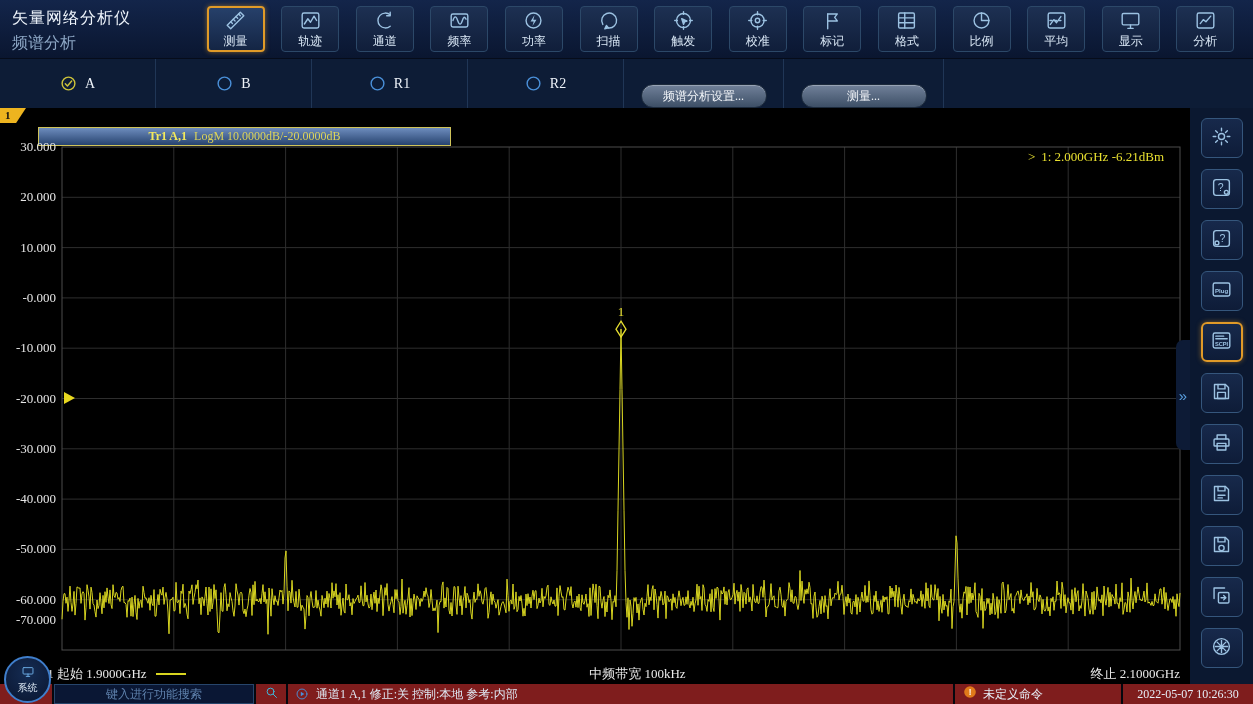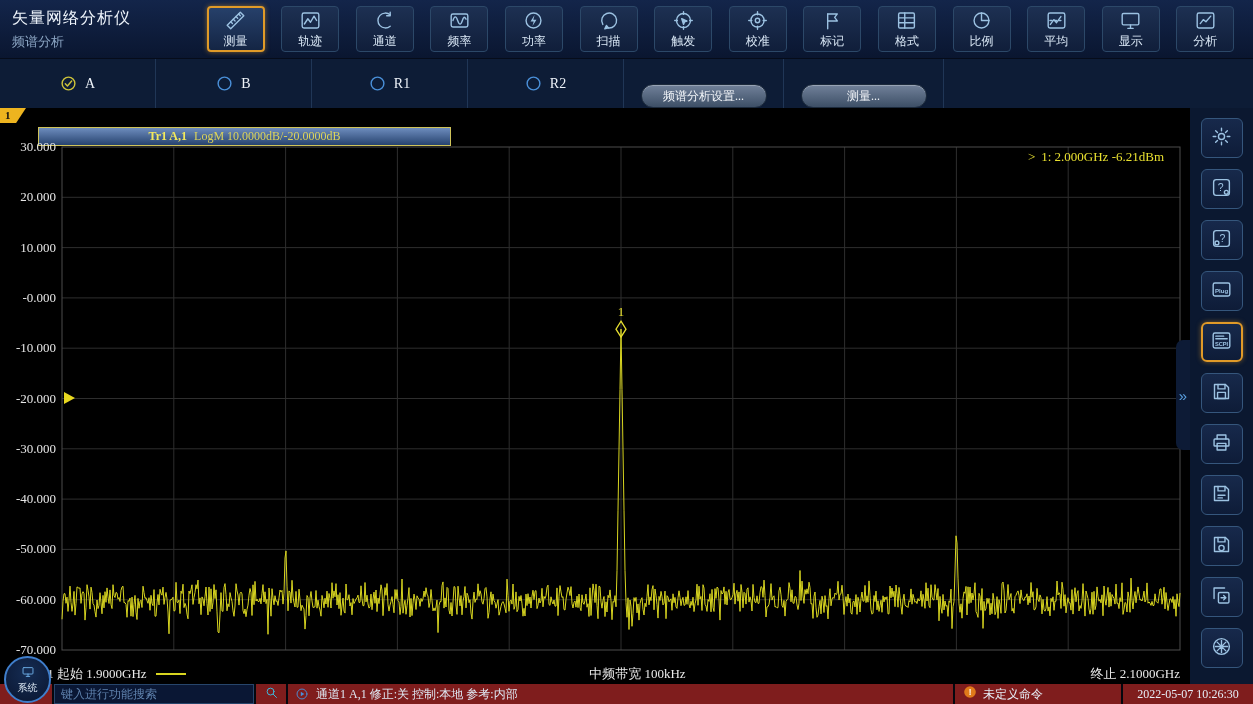--- a/index.html
+++ b/index.html
@@ -7,21 +7,21 @@
   body {
     width:1253px; height:704px; position:relative; overflow:hidden;
     background:#04070e; color:#dce8f4;
     font-family:"Liberation Sans", sans-serif;
   }
   
   .toolbar { position:absolute; top:0; left:0; width:1253px; height:58px;
     background:linear-gradient(180deg,#13254a,#0a1630); display:flex; }
   .title-block { width:188px; padding:8px 0 0 12px; }
   .app-title { font-size:16px; color:#eef4fb; letter-spacing:1px; }
-  .app-subtitle { font-size:13px; color:#8ca6c4; margin-top:4px; }
+  .app-subtitle { font-size:16px; color:#8ca6c4; margin-top:4px; }
   .tb-buttons { flex:1; display:flex; align-items:center; justify-content:space-evenly; padding:0 2px; }
   .tb-btn { width:58px; height:46px; border:1px solid #2c4868; border-radius:4px;
     background:linear-gradient(180deg,#1d3052,#101e3a);
     display:flex; flex-direction:column; align-items:center; justify-content:center; gap:1px; cursor:pointer; }
   .tb-btn.active { border:2px solid #e09a28; background:linear-gradient(180deg,#26406a,#142544);
     box-shadow:0 0 5px rgba(224,154,40,.55); }
   .tb-icon { color:#9cc2e2; height:24px; display:flex; align-items:center; justify-content:center; }
   .tb-label { font-size:12px; color:#d9e7f5; }
   
   .subbar { position:absolute; top:58px; left:0; width:1253px; height:50px;
@@ -74,21 +74,21 @@
     display:flex; align-items:center; justify-content:center; cursor:pointer; flex:0 0 auto; }
   .sb-btn.active { border:2px solid #e09a28; box-shadow:0 0 5px rgba(224,154,40,.5); }
   
   .statusbar { position:absolute; bottom:0; left:0; width:1253px; height:20px;
     background:#04070e; display:flex; gap:2px; align-items:stretch; font-size:12px;
     font-family:"Liberation Serif", serif; }
   .seg { background:#7f1d1d; display:flex; align-items:center; }
   .seg-sys { width:52px; }
   .seg-search { width:200px; border:1px solid #27456b; background:#0a1734; }
   .seg-search input { width:100%; height:100%; background:transparent; border:none; outline:none;
-    color:#cfe0f0; font-size:12px; padding:0 6px; font-family:Liberation Serif, serif; }
+    color:#cfe0f0; font-size:12px; padding:0 6px; font-family:Liberation Serif, serif;text-align:center; }
   .seg-search input::placeholder { color:#5f82ad; }
   .seg-mag { width:30px; justify-content:center; color:#3fb6d9; cursor:pointer; }
   .seg-status { flex:1; padding-left:7px; gap:7px; color:#dfe9f4; }
   .seg-status .st-icon { color:#4a90d9; display:flex; align-items:center; }
   .seg-error { width:166px; gap:6px; padding-left:8px; color:#e6eef7; }
   .seg-time { width:130px; justify-content:center; color:#e6eef7; }
   .sys-btn { position:absolute; left:4px; bottom:1px; width:47px; height:47px; border-radius:50%;
     background:radial-gradient(circle at 50% 35%, #152c53, #0a1630);
     border:2px solid #3f7ecb; z-index:20; display:flex; flex-direction:column;
     align-items:center; justify-content:center; cursor:pointer; }
@@ -315,21 +315,21 @@
   <span class="y-tick" style="top:31px">30.000</span>
   <span class="y-tick" style="top:81px">20.000</span>
   <span class="y-tick" style="top:132px">10.000</span>
   <span class="y-tick" style="top:182px">-0.000</span>
   <span class="y-tick" style="top:232px">-10.000</span>
   <span class="y-tick" style="top:283px">-20.000</span>
   <span class="y-tick" style="top:333px">-30.000</span>
   <span class="y-tick" style="top:383px">-40.000</span>
   <span class="y-tick" style="top:433px">-50.000</span>
   <span class="y-tick" style="top:484px">-60.000</span>
-  <span class="y-tick" style="top:534px">-70.000</span>
+  <span class="y-tick" style="top:504px">-70.000</span>
 
   <div class="marker-readout">
     <span>&gt;</span>
     <span>1: 2.000GHz  -6.21dBm</span>
   </div>
 
   <div class="ref-tri"></div>
 
   <div class="cf cf-left">
     <span>通道 1  起始 1.9000GHz</span>

